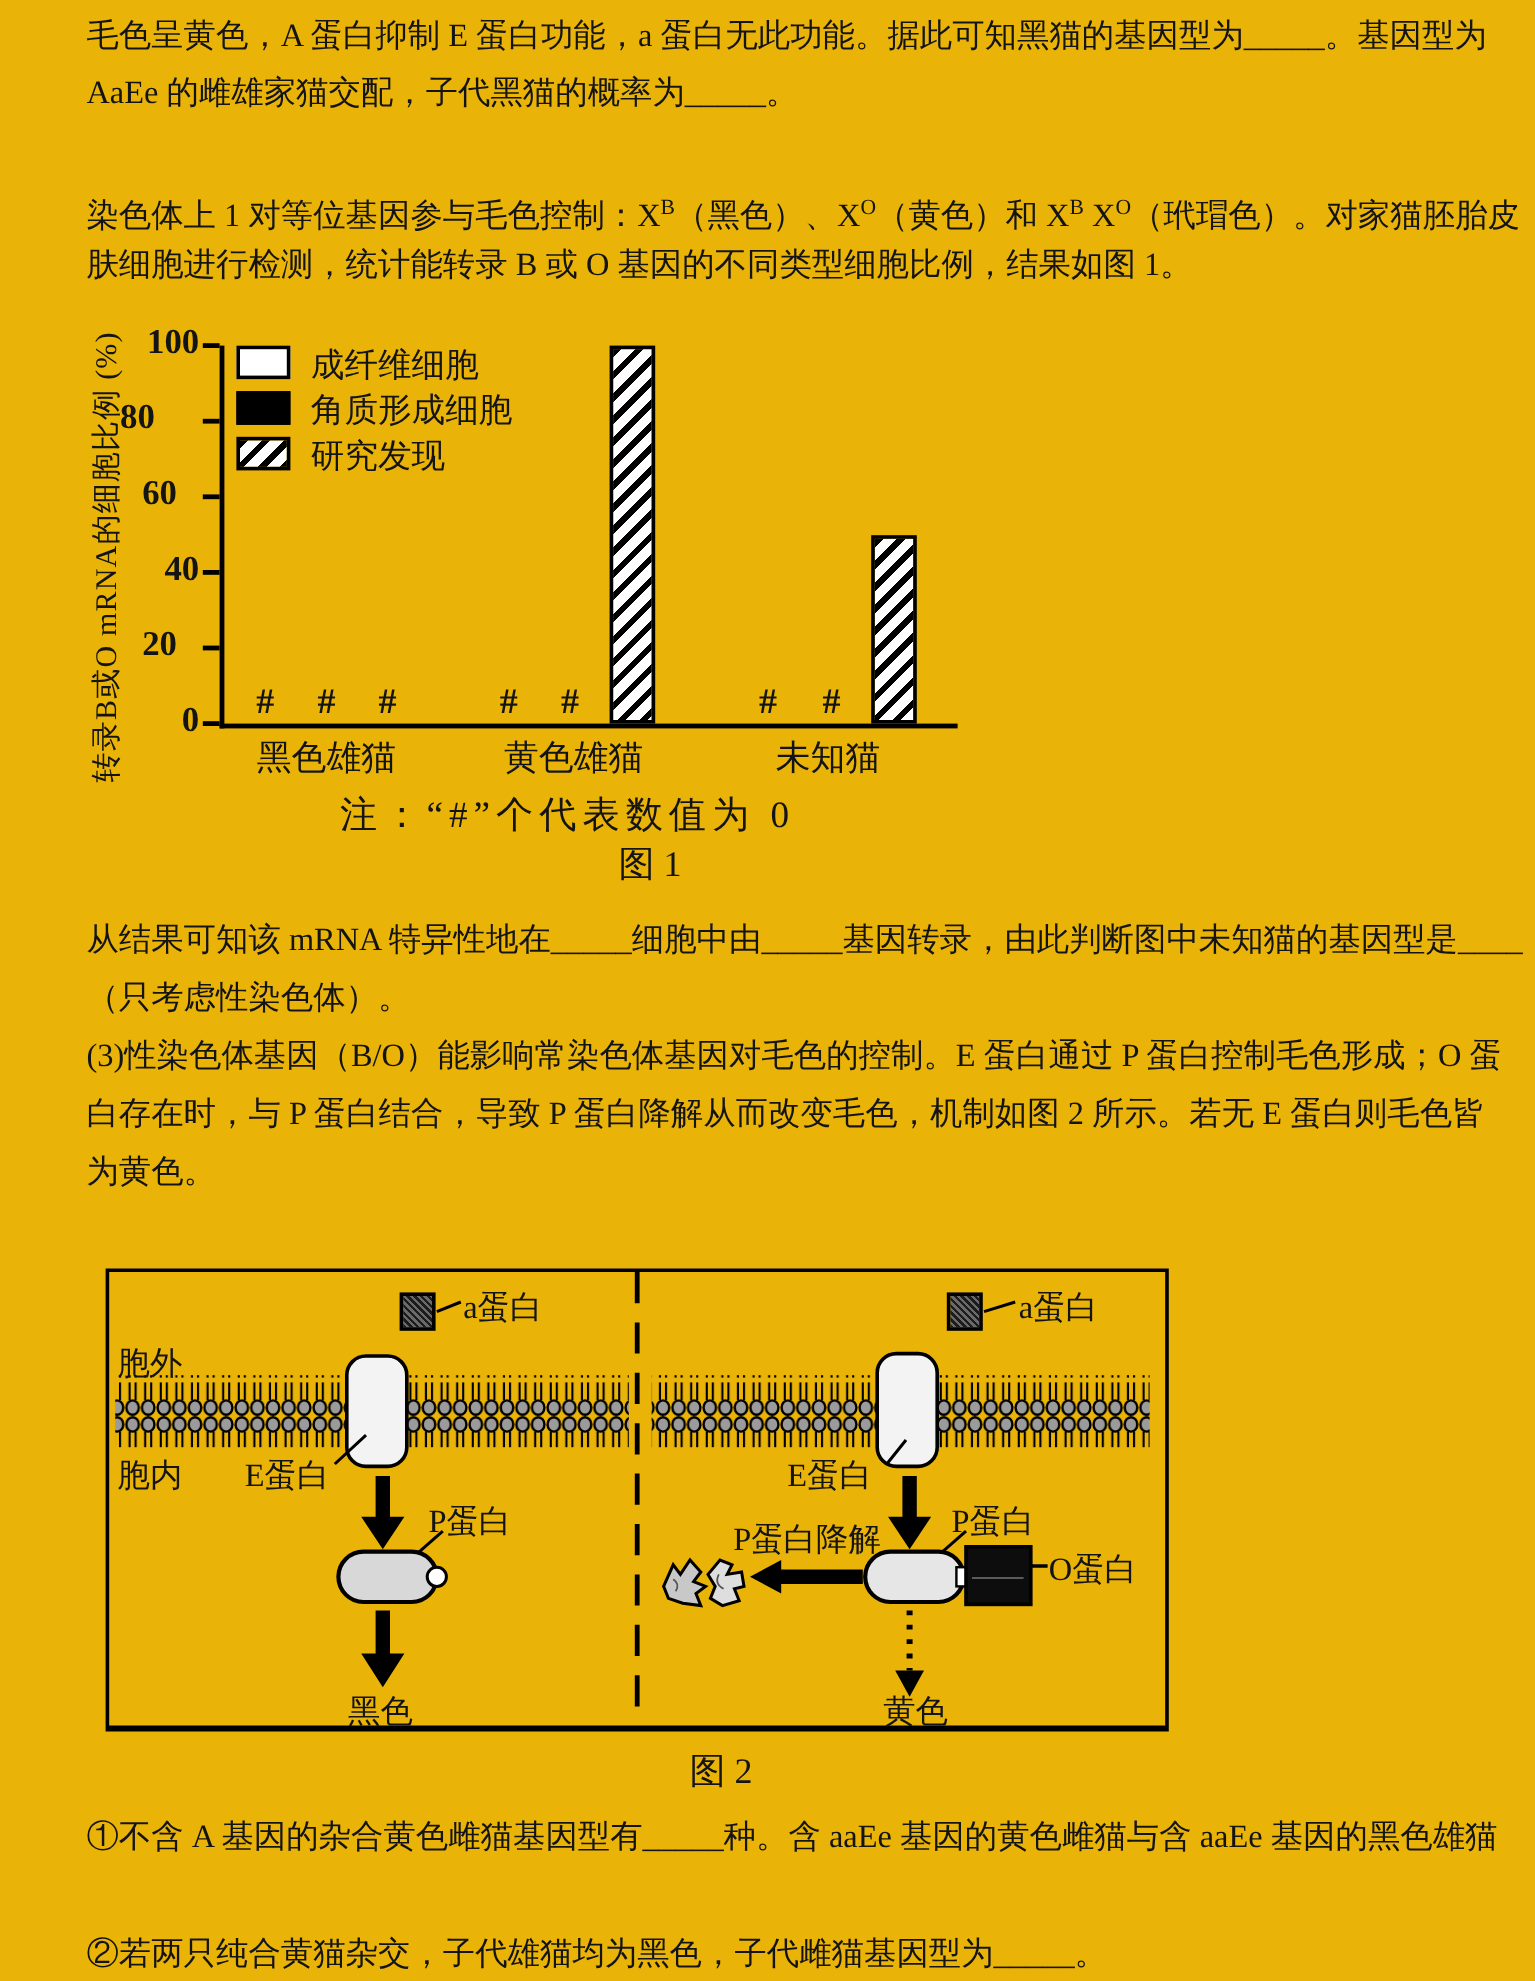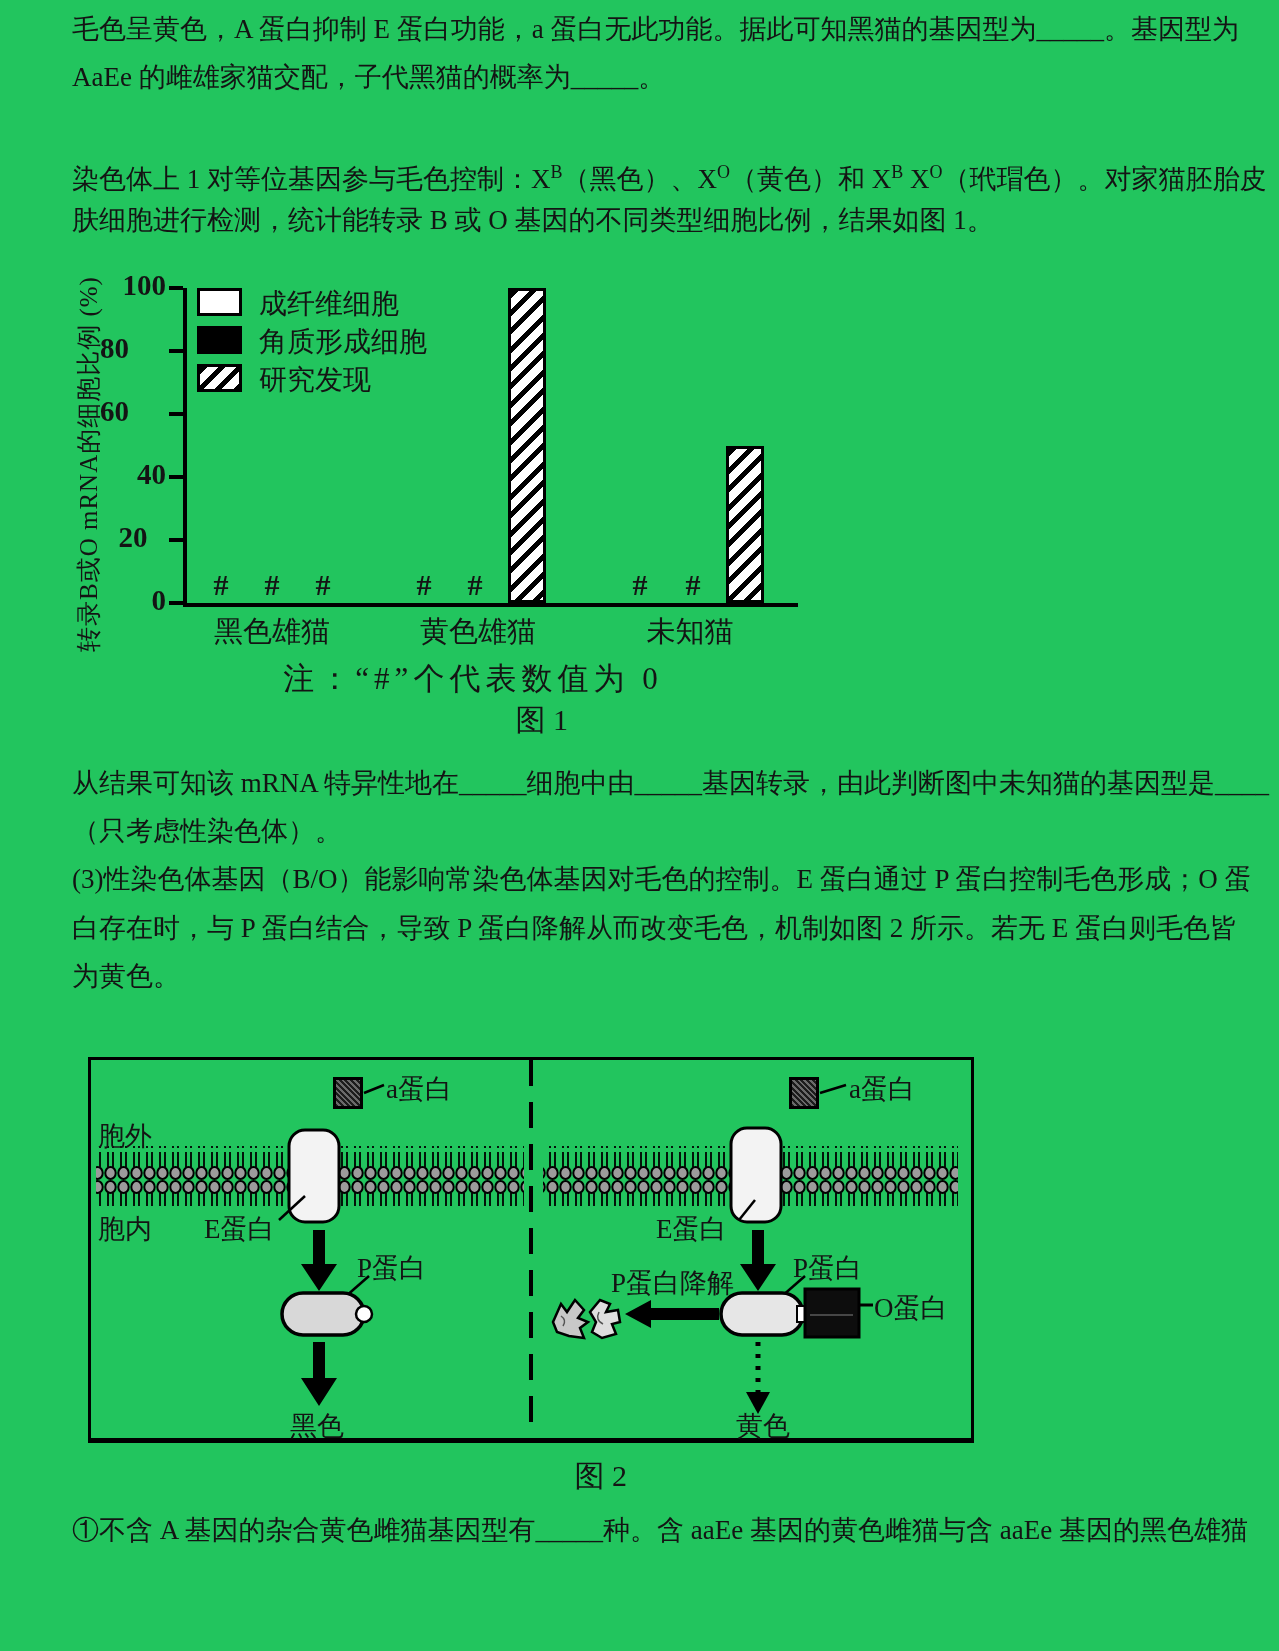--- a/index.html
+++ b/index.html
@@ -1,16 +1,16 @@
 <!DOCTYPE html>
 <html><head>
 <meta charset="utf-8">
 <style>
   html,body{margin:0;padding:0;background:#ffffff;}
-  #page{position:relative;width:1279px;height:1651px;background:#22c55e;overflow:hidden;
+  #page{position:relative;width:1279px;height:1651px;background:#eab308;overflow:hidden;
         font-family:"Liberation Serif","DejaVu Serif",serif;color:#141414;}
   .tline{position:absolute;left:72px;white-space:nowrap;font-size:27px;line-height:34px;}
   .tline sup{font-size:18px;}
   .axis{position:absolute;background:#000;}
   .hash{position:absolute;font-size:30px;font-weight:700;text-align:center;width:28px;}
   .bar{position:absolute;box-sizing:border-box;border:3px solid #000;}
   .bar.hatched,.sw.hatched{background:repeating-linear-gradient(135deg,#000 0 5px,#fff 5px 13px);}
   .sw{position:absolute;box-sizing:border-box;width:45px;height:28px;border:3px solid #000;background:#fff;}
   .sw.black{background:#000;}
   .fignote{position:absolute;left:233px;top:658px;width:480px;text-align:center;
@@ -38,21 +38,21 @@
   <div class="axis" style="left:183px;top:288px;width:4px;height:319px"></div>
   <div class="axis" style="left:183px;top:603px;width:615px;height:4px"></div>
   <div id="fig1-dyn">
       <div style="position: absolute; left: 169px; top: 601px; width: 14px; height: 4px; background: rgb(0, 0, 0);"></div>
       <div style="position: absolute; left: 100px; top: 584px; width: 66px; text-align: right; font-size: 29px; font-weight: 700;">0</div>
       <div style="position: absolute; left: 169px; top: 538px; width: 14px; height: 4px; background: rgb(0, 0, 0);"></div>
       <div style="position: absolute; left: 100px; top: 521px; width: 66px; text-align: center; font-size: 29px; font-weight: 700;">20</div>
       <div style="position: absolute; left: 169px; top: 475px; width: 14px; height: 4px; background: rgb(0, 0, 0);"></div>
       <div style="position: absolute; left: 100px; top: 458px; width: 66px; text-align: right; font-size: 29px; font-weight: 700;">40</div>
       <div style="position: absolute; left: 169px; top: 412px; width: 14px; height: 4px; background: rgb(0, 0, 0);"></div>
-      <div style="position: absolute; left: 100px; top: 395px; width: 66px; text-align: left; font-size: 29px; font-weight: 700;">60</div>
+      <div style="position: absolute; left: 100px; top: 395px; width: 66px; text-align: center; font-size: 29px; font-weight: 700;">60</div>
       <div style="position: absolute; left: 169px; top: 349px; width: 14px; height: 4px; background: rgb(0, 0, 0);"></div>
       <div style="position: absolute; left: 100px; top: 332px; width: 66px; font-size: 29px; font-weight: 700;">80</div>
       <div style="position: absolute; left: 169px; top: 286px; width: 14px; height: 4px; background: rgb(0, 0, 0);"></div>
       <div style="position: absolute; left: 100px; top: 269px; width: 66px; text-align: right; font-size: 29px; font-weight: 700;">100</div>
       <div style="position: absolute; left: 272px; top: 612px; font-size: 29px; white-space: nowrap; transform: translateX(-50%);">黑色雄猫</div>
       <div style="position: absolute; left: 478px; top: 612px; font-size: 29px; white-space: nowrap; transform: translateX(-50%);">黄色雄猫</div>
       <div style="position: absolute; left: 690px; top: 612px; font-size: 29px; white-space: nowrap; transform: translateX(-50%);">未知猫</div>
       <div class="sw white" style="position: absolute; left: 197px; top: 288px;"></div>
       <div style="position: absolute; left: 259px; top: 285px; font-size: 28px; white-space: nowrap;">成纤维细胞</div>
       <div class="hash" style="position: absolute; left: 207px; top: 568px;">#</div>
@@ -141,13 +141,14 @@
     <div class="f2lab" style="left:702px;top:190px">P蛋白</div>
     <div class="f2lab" style="left:520px;top:205px">P蛋白降解</div>
     <div class="f2lab" style="left:783px;top:230px">O蛋白</div>
     <div class="f2lab" style="left:199px;top:348px">黑色</div>
     <div class="f2lab" style="left:645px;top:348px">黄色</div>
   </div>
 
   <div class="figcap" style="left:427px;top:1456px">图 2</div>
 
   <div class="tline" style="top:1513px">①不含 A 基因的杂合黄色雌猫基因型有_____种。含 aaEe 基因的黄色雌猫与含 aaEe 基因的黑色雄猫</div>
+  <div class="tline" style="top:1611px">②若两只纯合黄猫杂交，子代雄猫均为黑色，子代雌猫基因型为_____。</div>
 </div>
 
 </body></html>

